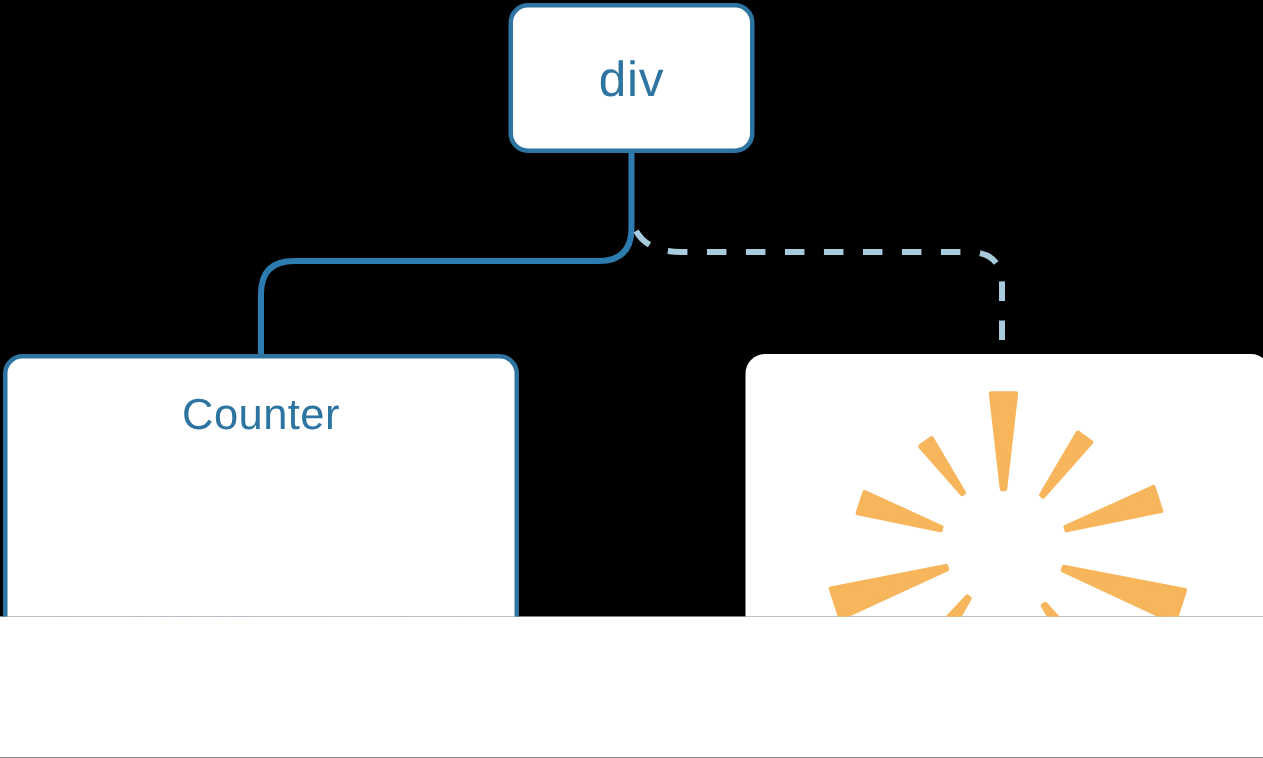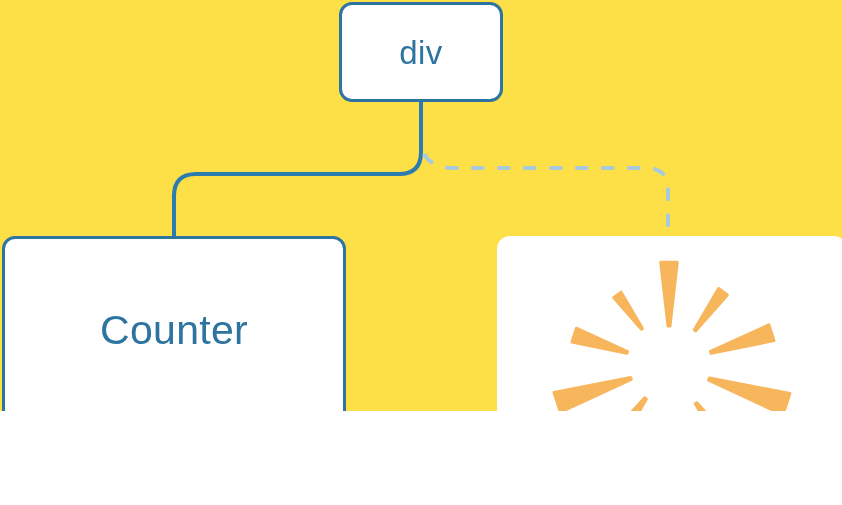--- a/index.html
+++ b/index.html
@@ -10,21 +10,21 @@
   body {
     width: 842px;
     height: 505px;
     overflow: hidden;
     font-family: "Liberation Sans", sans-serif;
   }
   #canvas {
     position: relative;
     width: 842px;
     height: 411px;
-    background: #fde047;
+    background: #000000;
     overflow: hidden;
   }
 
   
   #connectors {
     position: absolute;
     left: 0;
     top: 0;
     width: 842px;
     height: 505px;
@@ -64,24 +64,24 @@
   #node-counter {
     left: 2px;
     top: 236px;
     width: 344px;
     height: 272px;
     display: flex;
     flex-direction: column;
     align-items: center;
   }
   #node-counter .node-label {
-    font-size: 41px;
+    font-size: 29px;
     color: #2d74a0;
     letter-spacing: 0.3px;
-    margin-top: 71px;
+    margin-top: 24px;
     line-height: 1;
   }
 
   
   .state-pill {
     position: absolute;
     left: 41px;
     top: 356px;
     width: 267px;
     height: 100px;

